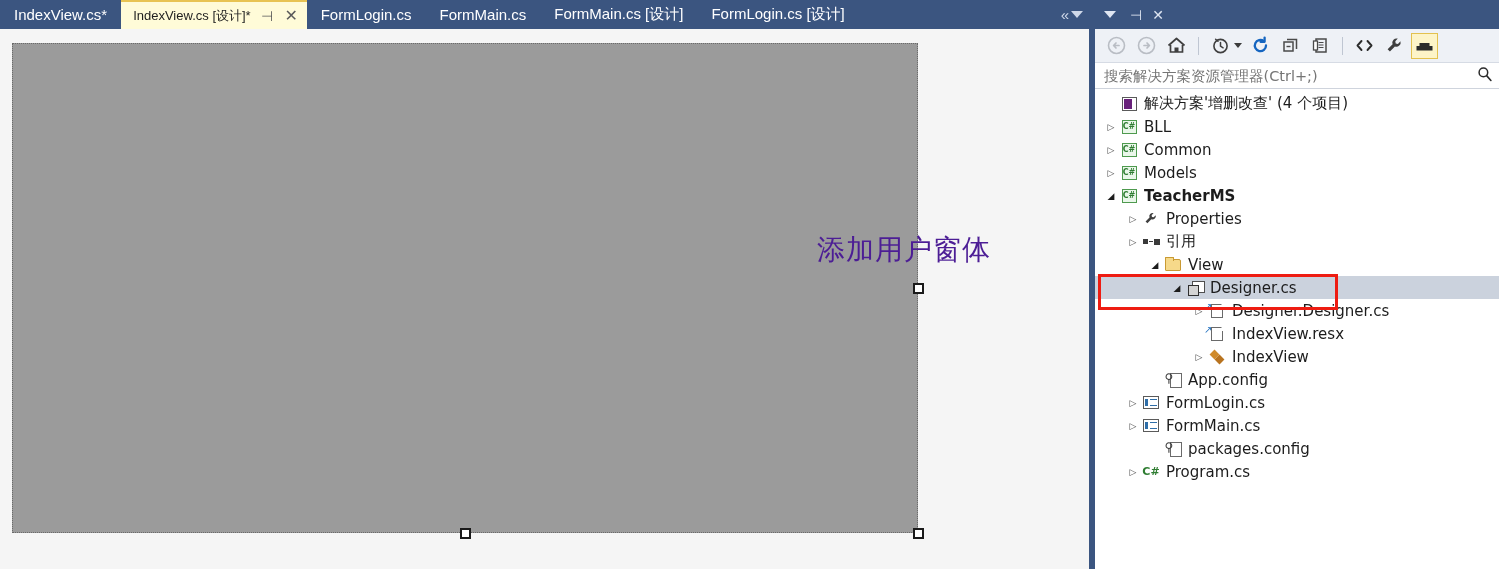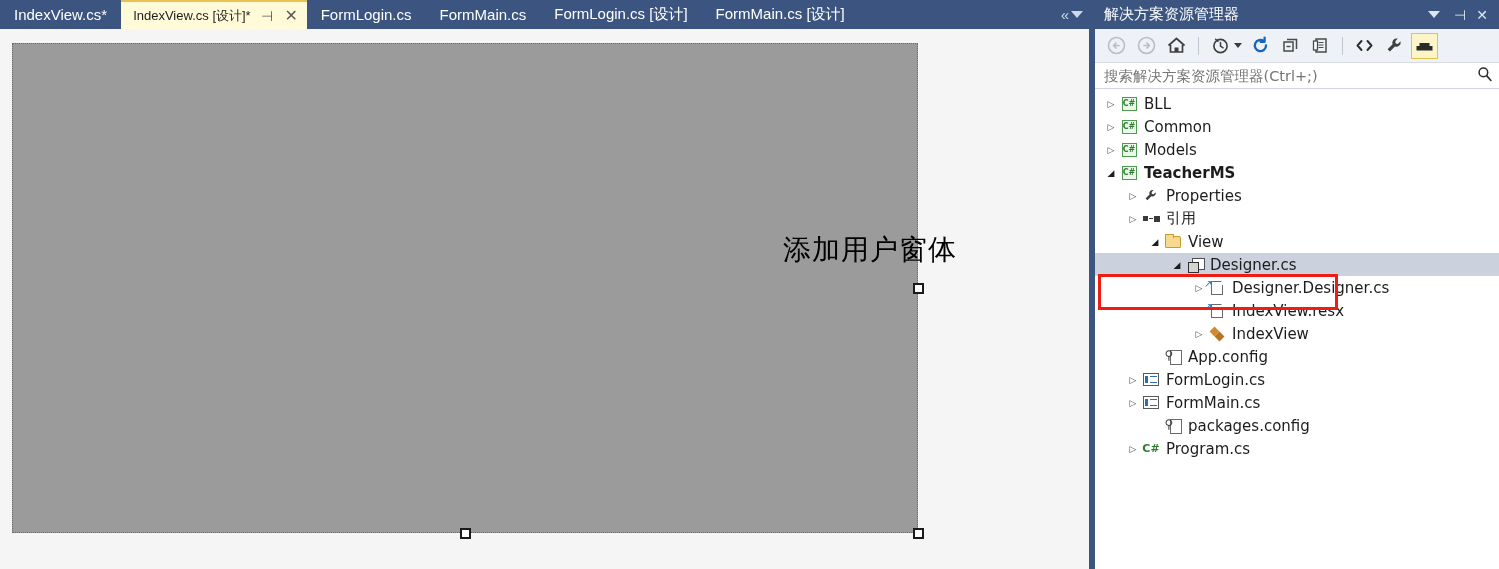--- a/index.html
+++ b/index.html
@@ -74,22 +74,22 @@
     border: 1px dotted #6a6a6a;
   }
   .handle {
     position: absolute;
     width: 11px; height: 11px;
     background: #ffffff;
     border: 2px solid #1a1a1a;
   }
   #form-caption {
     position: absolute;
-    left: 770px; top: 187px;
-    color: #000000;
+    left: 804px; top: 187px;
+    color: #4c1d95;
     font-size: 28px;
     font-family: "DejaVu Sans", "Liberation Sans", sans-serif;
     white-space: nowrap;
     letter-spacing: 1px;
   }
 
   #pane-divider {
     position: absolute; left: 1089px; top: 0;
     width: 6px; height: 569px;
     background: #3b5580;
@@ -324,24 +324,24 @@
         <span class="tab-pin">⊣</span>
         <span class="tab-close">✕</span>
       </div>
       <div class="tab inactive">
         <span class="tab-label">FormLogin.cs</span>
       </div>
       <div class="tab inactive">
         <span class="tab-label">FormMain.cs</span>
       </div>
       <div class="tab inactive">
+        <span class="tab-label">FormMain.cs [设计]</span>
+      </div>
+      <div class="tab inactive">
         <span class="tab-label">FormLogin.cs [设计]</span>
-      </div>
-      <div class="tab inactive">
-        <span class="tab-label">FormMain.cs [设计]</span>
       </div>
       <div id="tab-overflow">
         <span class="chev">«</span>
         <span class="caret"></span>
       </div>
     </div>
 
     <div id="designer-surface">
       <div id="form-wrap">
         <div id="form-body">
@@ -353,21 +353,20 @@
         <div class="handle" style="left:448px; top:485px;"></div>
       </div>
     </div>
   </div>
 
   <div id="pane-divider"></div>
 
   <div id="solution-pane">
 
     <div id="se-title">
-      <span id="se-title-text">解决方案资源管理器</span>
       <span id="se-title-caret"></span>
       <span class="se-title-btn">⊣</span>
       <span class="se-title-btn">✕</span>
     </div>
 
     <div id="se-toolbar">
       <div class="tb-btn">
         <svg width="19" height="19" viewBox="0 0 19 19">
             <circle cx="9.5" cy="9.5" r="8" fill="none" stroke="#b9bdc4" stroke-width="1.6"></circle>
             <path d="M12 9.5H7M9 7l-2.4 2.5L9 12" fill="none" stroke="#b9bdc4" stroke-width="1.7" stroke-linecap="round" stroke-linejoin="round"></path>
@@ -439,20 +438,27 @@
       <span id="se-search-icon">
         <svg width="16" height="16" viewBox="0 0 16 16">
             <circle cx="6.4" cy="6.4" r="4.3" fill="none" stroke="#2b2b2b" stroke-width="1.5"></circle>
             <path d="M9.6 9.6l4.3 4.9" stroke="#2b2b2b" stroke-width="1.6" stroke-linecap="round"></path>
           </svg>
       </span>
     </div>
 
     <div id="se-tree">
 
+      <div class="tnode" style="padding-left:8px;">
+        <span class="twist"></span>
+        <span class="ticon">
+            <span class="sln-icon"></span>
+          </span>
+        <span class="tlabel">解决方案'增删改查' (4 个项目)</span>
+      </div>
 
       <div class="tnode" style="padding-left:8px;">
         <span class="twist">▷</span>
         <span class="ticon">
             <span class="cs-badge">C#</span>
           </span>
         <span class="tlabel">BLL</span>
       </div>
 
       <div class="tnode" style="padding-left:8px;">

